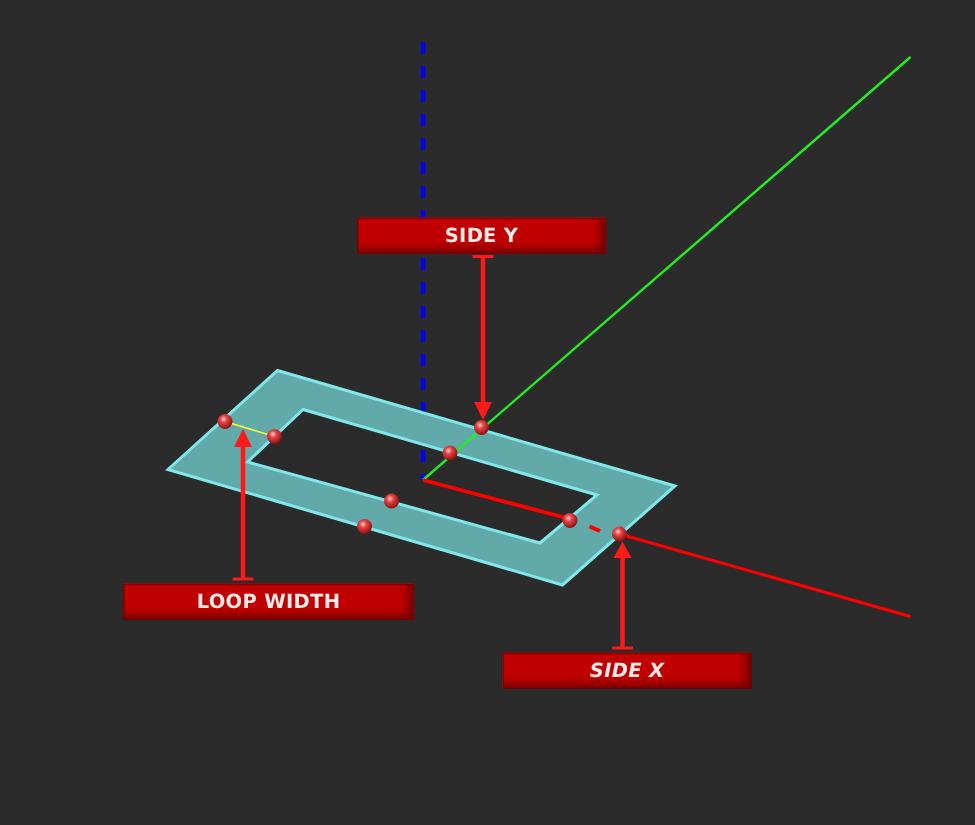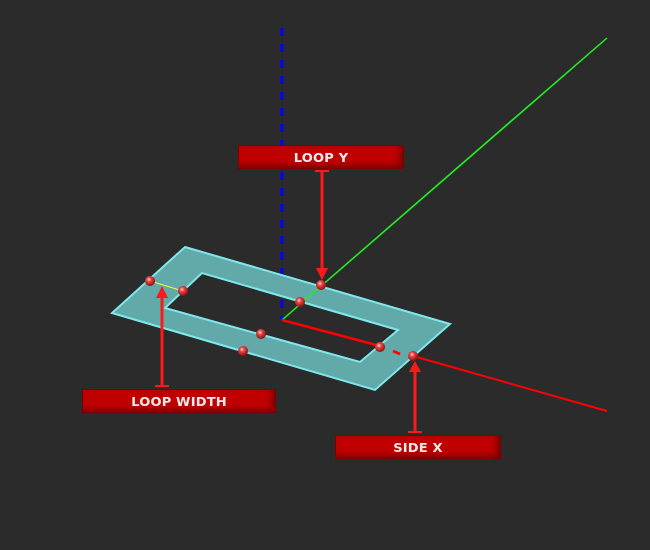--- a/index.html
+++ b/index.html
@@ -50,15 +50,15 @@
     <line x1="162" y1="386" x2="162" y2="298" stroke-width="3"></line>
     <polygon points="156,298 168,298 162,286" stroke="none"></polygon>
   </g>
   <g stroke="#ff1a1a" fill="#ff1a1a">
     <line x1="408" y1="432" x2="422" y2="432" stroke-width="2"></line>
     <line x1="415" y1="432" x2="415" y2="372" stroke-width="3"></line>
     <polygon points="409,372 421,372 415,361" stroke="none"></polygon>
   </g>
 </svg>
 
-<div class="label" style="left:238px;top:145px;width:166px;">LOOP Y</div>
+<div class="label" style="left:238px;top:145px;width:166px;">SIDE Y</div>
 <div class="label" style="left:82px;top:389px;width:194px;">LOOP WIDTH</div>
-<div class="label" style="left:335px;top:435px;width:166px;">SIDE X</div>
+<div class="label" style="left:335px;top:435px;width:166px;font-style:italic;">SIDE X</div>
 
 </body></html>

